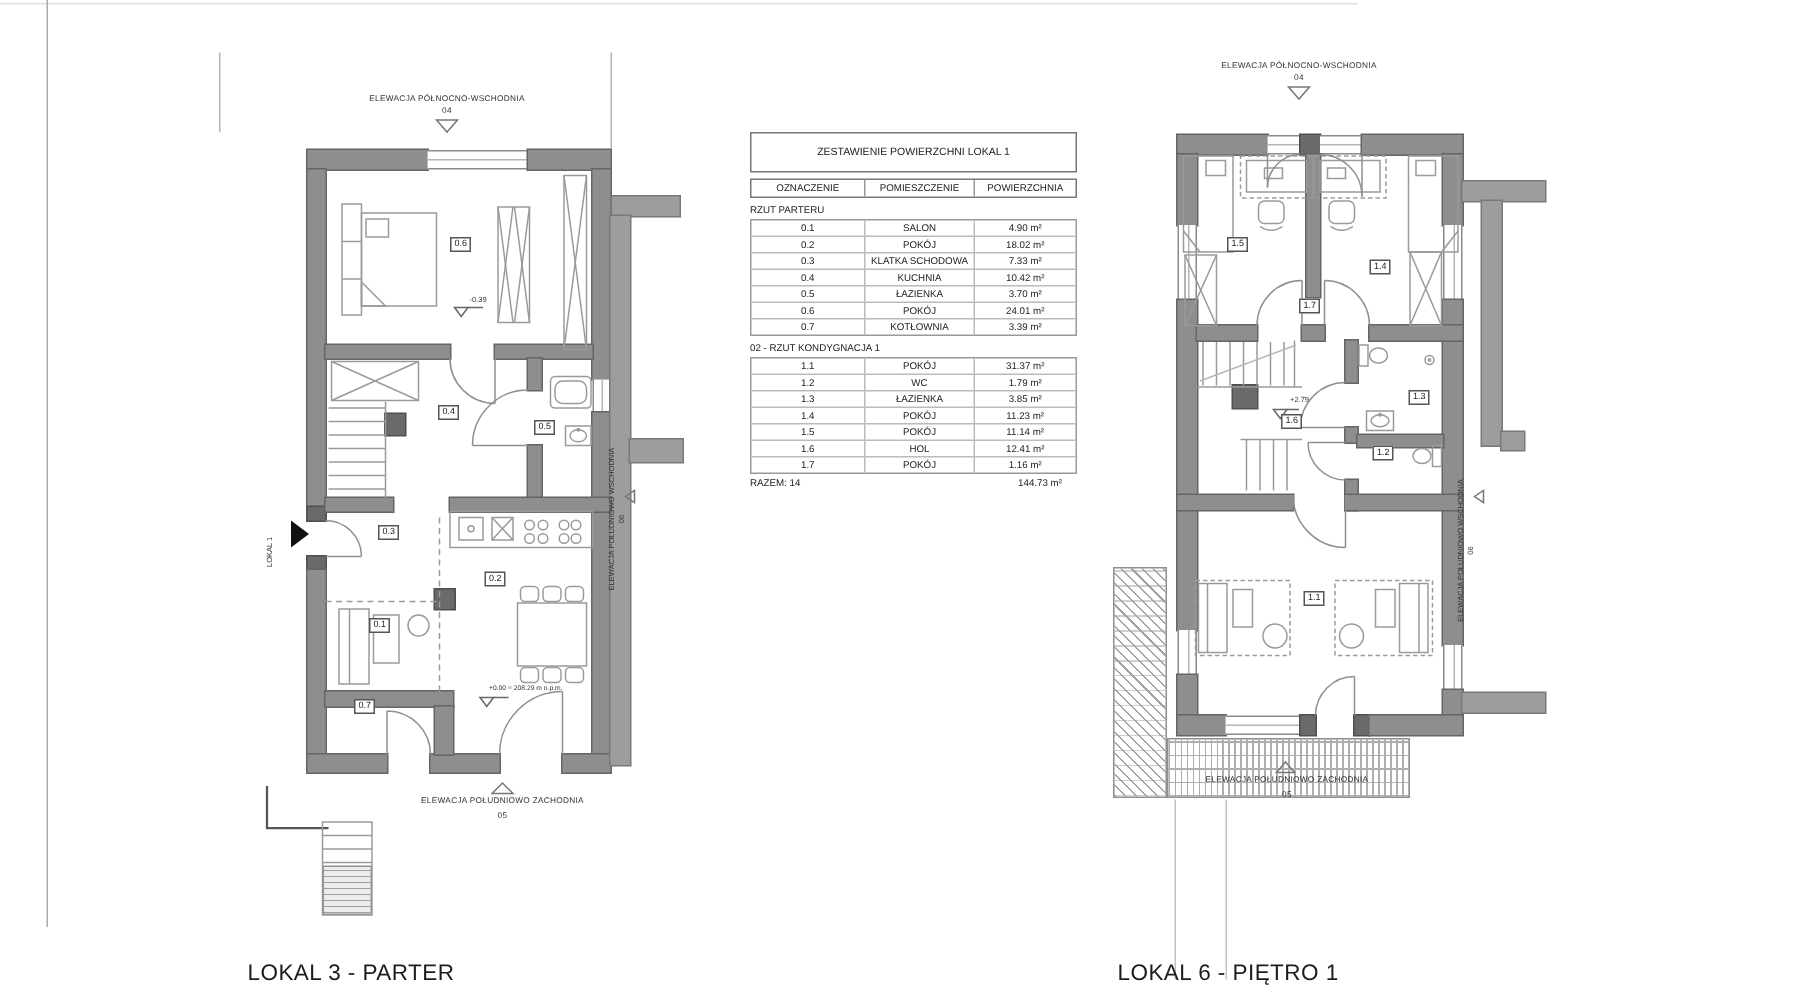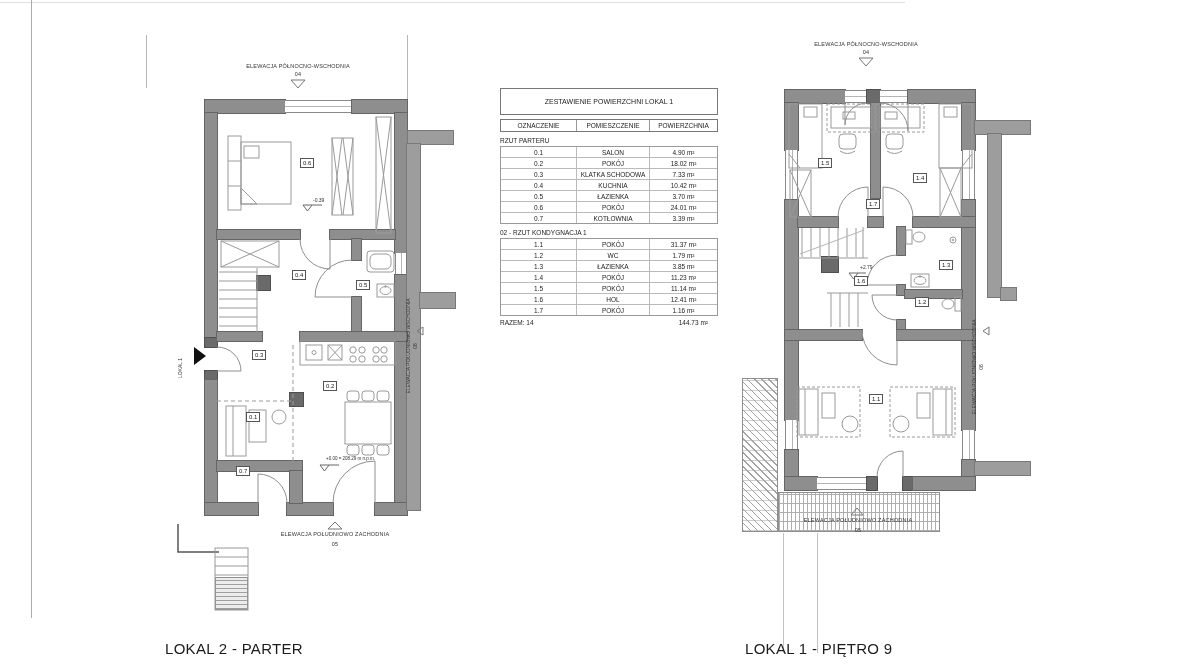--- a/index.html
+++ b/index.html
@@ -443,16 +443,16 @@
       <div>1.7</div>
         <div>POKÓJ</div>
         <div>1.16 m²</div>
     </div>
     <div class="tot">
       <span>RAZEM: 14</span>
       <span class="v">144.73 m²</span>
     </div>
   </div>
 
-  <div class="caption" style="left:165px;top:640px">LOKAL 2 - PARTER</div>
-  <div class="caption" style="left:745px;top:640px">LOKAL 1 - PIĘTRO 9</div>
+  <div class="caption" style="left:165px;top:640px">LOKAL 3 - PARTER</div>
+  <div class="caption" style="left:745px;top:640px">LOKAL 6 - PIĘTRO 1</div>
 
 </div>
 
 </body></html>

